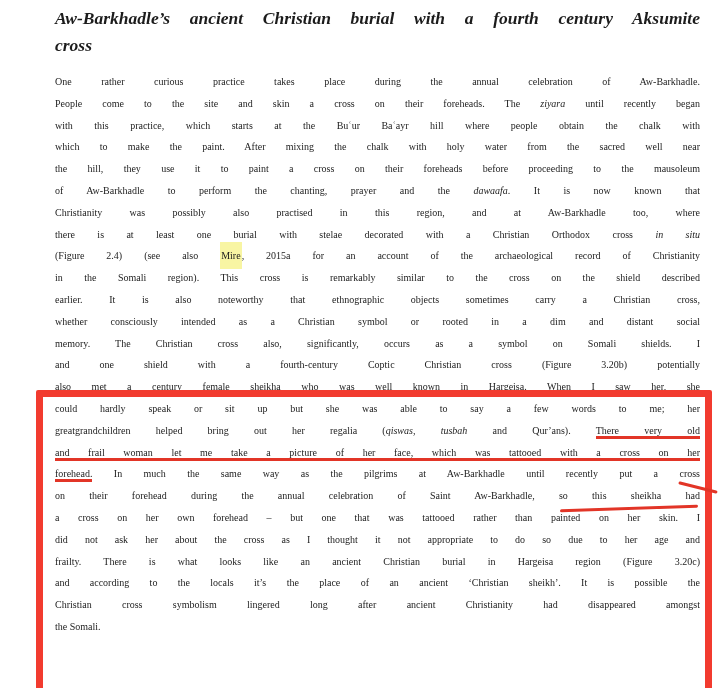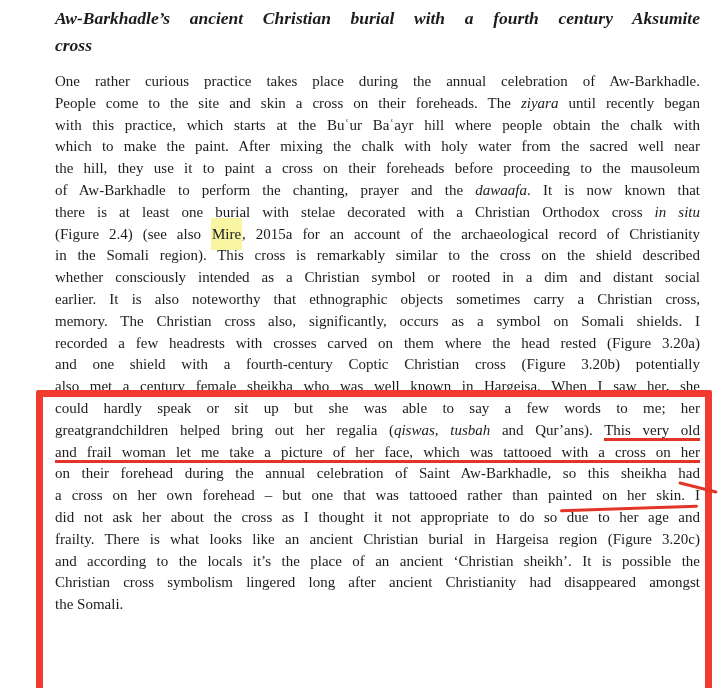--- a/index.html
+++ b/index.html
@@ -20,21 +20,21 @@
     font-weight: bold;
     font-style: italic;
     font-size: 17.5px;
   }
   .tline { height: 27px; line-height: 27px; }
   .body-text {
     position: absolute;
     left: 55px;
     top: 71px;
     width: 645px;
-    font-size: 15px;
+    font-size: 10px;
   }
   .bline { height: 21.8px; line-height: 21.8px; white-space: normal; }
   
   .jline { text-align: justify; }
   .jline::after { content: ""; display: inline-block; width: 100%; height: 0; }
   .seg { display: inline; text-align: right; }
   .it { font-style: italic; }
   .hl { background: var(--hl, #f8f5a3); padding: 8px 1px; }
   .rul { border-bottom: 3px solid var(--pen, #e23527); padding-bottom: 0px; }
   .red-box {
@@ -65,32 +65,33 @@
       <div class="tline jline">Aw-Barkhadle’s ancient Christian burial with a fourth century Aksumite</div>
       <div class="tline">cross</div>
     </div>
   <div class="body-text">
       <div class="bline jline"><span class="seg">One rather curious practice takes place during the annual celebration of Aw-Barkhadle.</span></div>
       <div class="bline jline"><span class="seg">People come to the site and skin a cross on their foreheads. The </span><span class="seg it">ziyara</span><span class="seg"> until recently began</span></div>
       <div class="bline jline"><span class="seg">with this practice, which starts at the Buʿur Baʿayr hill where people obtain the chalk with</span></div>
       <div class="bline jline"><span class="seg">which to make the paint. After mixing the chalk with holy water from the sacred well near</span></div>
       <div class="bline jline"><span class="seg">the hill, they use it to paint a cross on their foreheads before proceeding to the mausoleum</span></div>
       <div class="bline jline"><span class="seg">of Aw-Barkhadle to perform the chanting, prayer and the </span><span class="seg it">dawaafa</span><span class="seg">. It is now known that</span></div>
+      <div class="bline jline"><span class="seg">Christianity was possibly also practised in this region, and at Aw-Barkhadle too, where</span></div>
       <div class="bline jline"><span class="seg">there is at least one burial with stelae decorated with a Christian Orthodox cross </span><span class="seg it">in situ</span></div>
       <div class="bline jline"><span class="seg">(Figure 2.4) (see also </span><span class="seg hl">Mire</span><span class="seg">, 2015a for an account of the archaeological record of Christianity</span></div>
       <div class="bline jline"><span class="seg">in the Somali region). This cross is remarkably similar to the cross on the shield described</span></div>
+      <div class="bline jline"><span class="seg">earlier. It is also noteworthy that ethnographic objects sometimes carry a Christian cross,</span></div>
       <div class="bline jline"><span class="seg">whether consciously intended as a Christian symbol or rooted in a dim and distant social</span></div>
-      <div class="bline jline"><span class="seg">earlier. It is also noteworthy that ethnographic objects sometimes carry a Christian cross,</span></div>
       <div class="bline jline"><span class="seg">memory. The Christian cross also, significantly, occurs as a symbol on Somali shields. I</span></div>
-      <div class="bline jline"><span class="seg">recorded a few headrests with crosses carved on them where the head rested (Figure 3.20a)</span></div>
       <div class="bline jline"><span class="seg">and one shield with a fourth-century Coptic Christian cross (Figure 3.20b) potentially</span></div>
       <div class="bline jline"><span class="seg">also met a century female sheikha who was well known in Hargeisa. When I saw her, she</span></div>
       <div class="bline jline"><span class="seg">could hardly speak or sit up but she was able to say a few words to me; her</span></div>
-      <div class="bline jline"><span class="seg">greatgrandchildren helped bring out her regalia (</span><span class="seg it">qiswas</span><span class="seg">, </span><span class="seg it">tusbah</span><span class="seg"> and Qur’ans). </span><span class="seg rul">This very old</span></div>
+      <div class="bline jline"><span class="seg">greatgrandchildren helped bring out her regalia (</span><span class="seg it">qiswas</span><span class="seg">, </span><span class="seg it">tusbah</span><span class="seg"> and Qur’ans). </span><span class="seg rul">There very old</span></div>
       <div class="bline jline"><span class="seg rul">and frail woman let me take a picture of her face, which was tattooed with a cross on her</span></div>
+      <div class="bline jline"><span class="seg rul">forehead.</span><span class="seg"> In much the same way as the pilgrims at Aw-Barkhadle until recently put a cross</span></div>
       <div class="bline jline"><span class="seg">on their forehead during the annual celebration of Saint Aw-Barkhadle, so this sheikha had</span></div>
       <div class="bline jline"><span class="seg">a cross on her own forehead – but one that was tattooed rather than painted on her skin. I</span></div>
       <div class="bline jline"><span class="seg">did not ask her about the cross as I thought it not appropriate to do so due to her age and</span></div>
       <div class="bline jline"><span class="seg">frailty. There is what looks like an ancient Christian burial in Hargeisa region (Figure 3.20c)</span></div>
       <div class="bline jline"><span class="seg">and according to the locals it’s the place of an ancient ‘Christian sheikh’. It is possible the</span></div>
       <div class="bline jline"><span class="seg">Christian cross symbolism lingered long after ancient Christianity had disappeared amongst</span></div>
       <div class="bline"><span class="seg">the Somali.</span></div>
     </div>
   <div class="red-box"></div>
   <div class="pen-stroke stroke-hook"></div>

